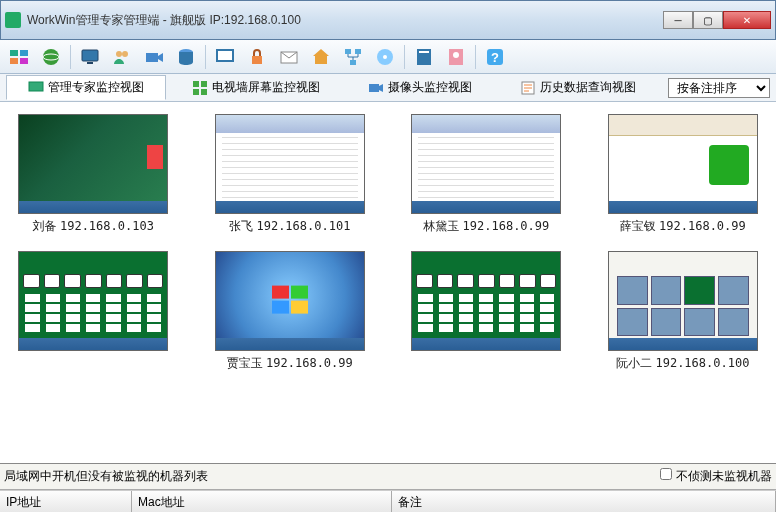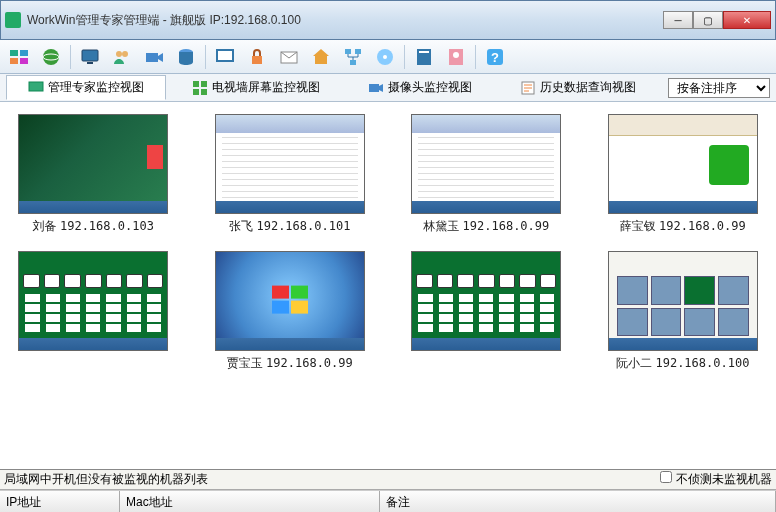--- a/index.html
+++ b/index.html
@@ -117,30 +117,30 @@
   .mongrid span{background:#79b;border:1px solid #557;}
   .mongrid span:nth-child(3){background:#0a7030;}
   .tile-label{margin-top:4px;font-size:12px;color:#222;text-align:center;white-space:nowrap;}
   .tile-label .ip{font-family:monospace;}
   .bottom-panel {
     position:absolute; left:0; right:0; bottom:0;
     border-top:1px solid #888;
     background:#f4f4f0;
   }
   .bp-header{
-    display:flex;align-items:center;height:20px;
+    display:flex;align-items:center;height:26px;
     padding:0 4px;border-bottom:1px solid #aaa;
     font-size:12px;
   }
   .bp-title{flex:1;}
   .bp-chk{display:flex;align-items:flex-start;gap:4px;}
   .bp-chk input{width:12px;height:12px;}
   .bp-table{display:flex;height:22px;border-top:1px solid #ccc;}
   .bp-col{border-right:1px solid #aaa;padding:3px 6px;background:linear-gradient(#fdfdfd,#e8e8e8);}
-  .bp-col.c1{width:120px;} .bp-col.c2{width:260px;} .bp-col.c3{flex:1;}
+  .bp-col.c1{width:132px;} .bp-col.c2{width:260px;} .bp-col.c3{flex:1;}
 </style>
 </head>
 <body>
 
 <div class="titlebar">
   <span class="titlebar-icon"></span>
   <span class="titlebar-text">WorkWin管理专家管理端 - 旗舰版 IP:192.168.0.100</span>
   <div class="win-buttons">
     <div class="win-btn">─</div>
     <div class="win-btn max">▢</div>

